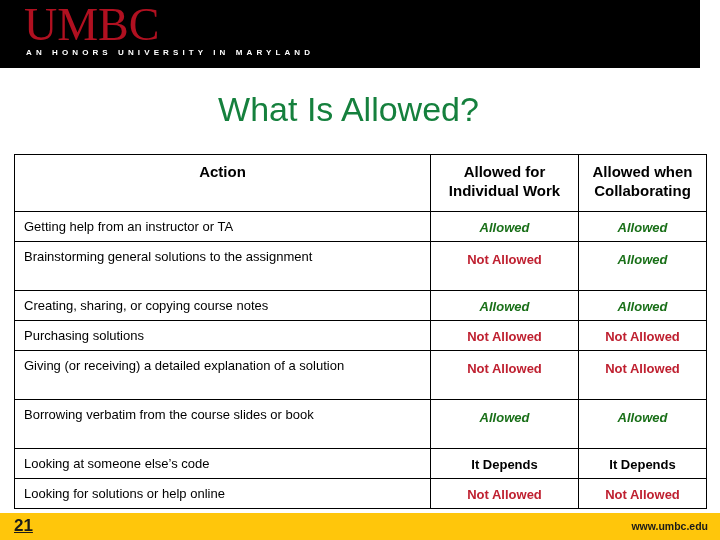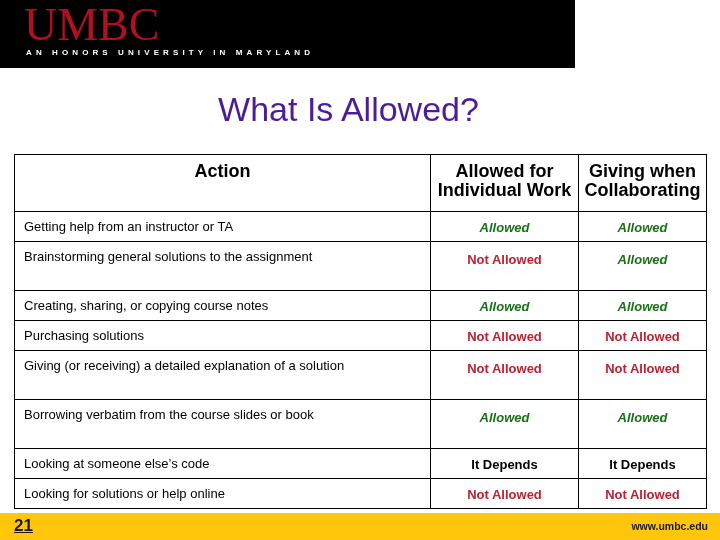--- a/index.html
+++ b/index.html
@@ -14,21 +14,21 @@
     overflow: hidden;
     font-family: "Liberation Sans", sans-serif;
     -webkit-font-smoothing: antialiased;
   }
 
   
   #header-banner {
     position: absolute;
     left: 0;
     top: 0;
-    width: 575px;
+    width: 700px;
     height: 68px;
     background: #000000;
   }
   #logo-wordmark {
     position: absolute;
     left: 24px;
     top: 2px;
     font-family: "Liberation Serif", serif;
     font-size: 46px;
     line-height: 46px;
@@ -53,21 +53,21 @@
   #slide-title {
     position: absolute;
     left: 0;
     top: 88px;
     width: 697px;
     text-align: center;
     font-family: "Liberation Sans", sans-serif;
     font-size: 34px;
     line-height: 42px;
     font-weight: 400;
-    color: #4c1d95;
+    color: #15803d;
   }
 
   
   #allowed-table {
     position: absolute;
     left: 14px;
     top: 154px;
     width: 692px;
     border-collapse: collapse;
     table-layout: fixed;
@@ -77,21 +77,21 @@
     border: 1px solid #000000;
     padding: 0;
     vertical-align: top;
   }
   #allowed-table .col-action   { width: 416px; }
   #allowed-table .col-ind      { width: 148px; }
   #allowed-table .col-collab   { width: 128px; }
 
   thead th {
     text-align: center;
-    font-size: 18px;
+    font-size: 15px;
     font-weight: 700;
     color: #000000;
     height: 56px;
     vertical-align: top;
     margin-left: 8px;
   }
   thead th .hdr-inner {
     padding-top: 7px;
     line-height: 19px;
   }
@@ -184,21 +184,21 @@
         <div class="hdr-inner">Action</div>
       </th>
       <th>
         <div class="hdr-inner">
           <div>Allowed for</div>
           <div>Individual Work</div>
         </div>
       </th>
       <th>
         <div class="hdr-inner">
-          <div>Giving when</div>
+          <div>Allowed when</div>
           <div>Collaborating</div>
         </div>
       </th>
     </tr>
   </thead>
   <tbody id="table-body">
       <tr>
         <td class="cell-action">
           <div class="act-inner">Getting help from an instructor or TA</div>
         </td>

